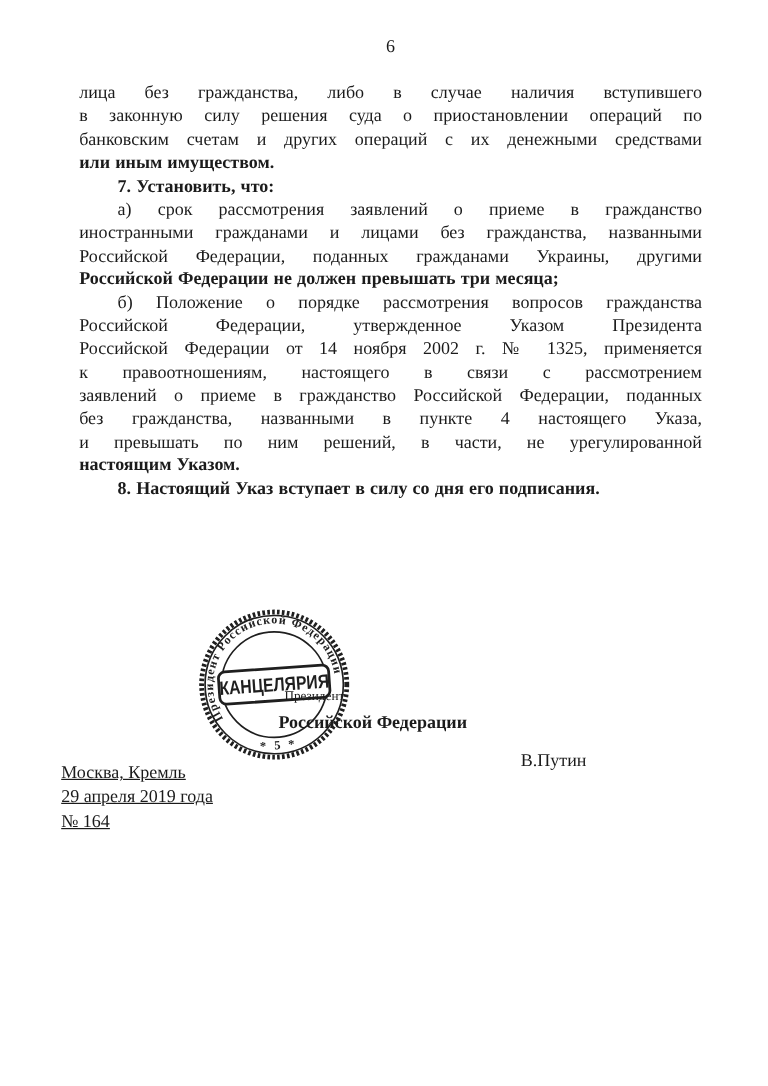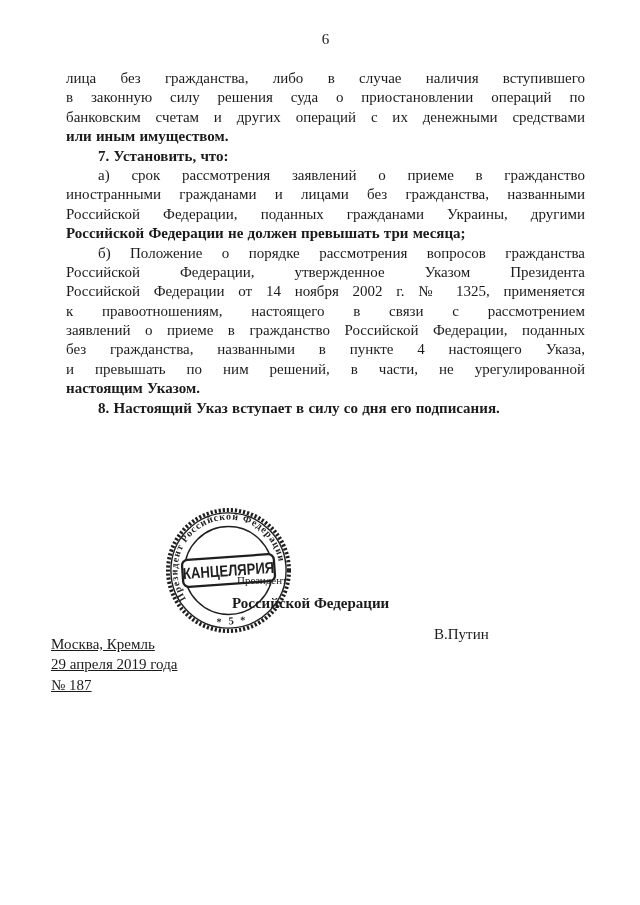--- a/index.html
+++ b/index.html
@@ -135,16 +135,16 @@
     </g>
   </svg>
 
   <div class="sig-line1">Президент</div>
   <div class="sig-line2">Российской Федерации</div>
   <div class="sig-name">В.Путин</div>
 
   <div class="dateblock">
     <div>Москва, Кремль</div>
     <div>29 апреля 2019 года</div>
-    <div>№ 187</div>
+    <div>№ 164</div>
   </div>
 
 </div>
 
 </body></html>

